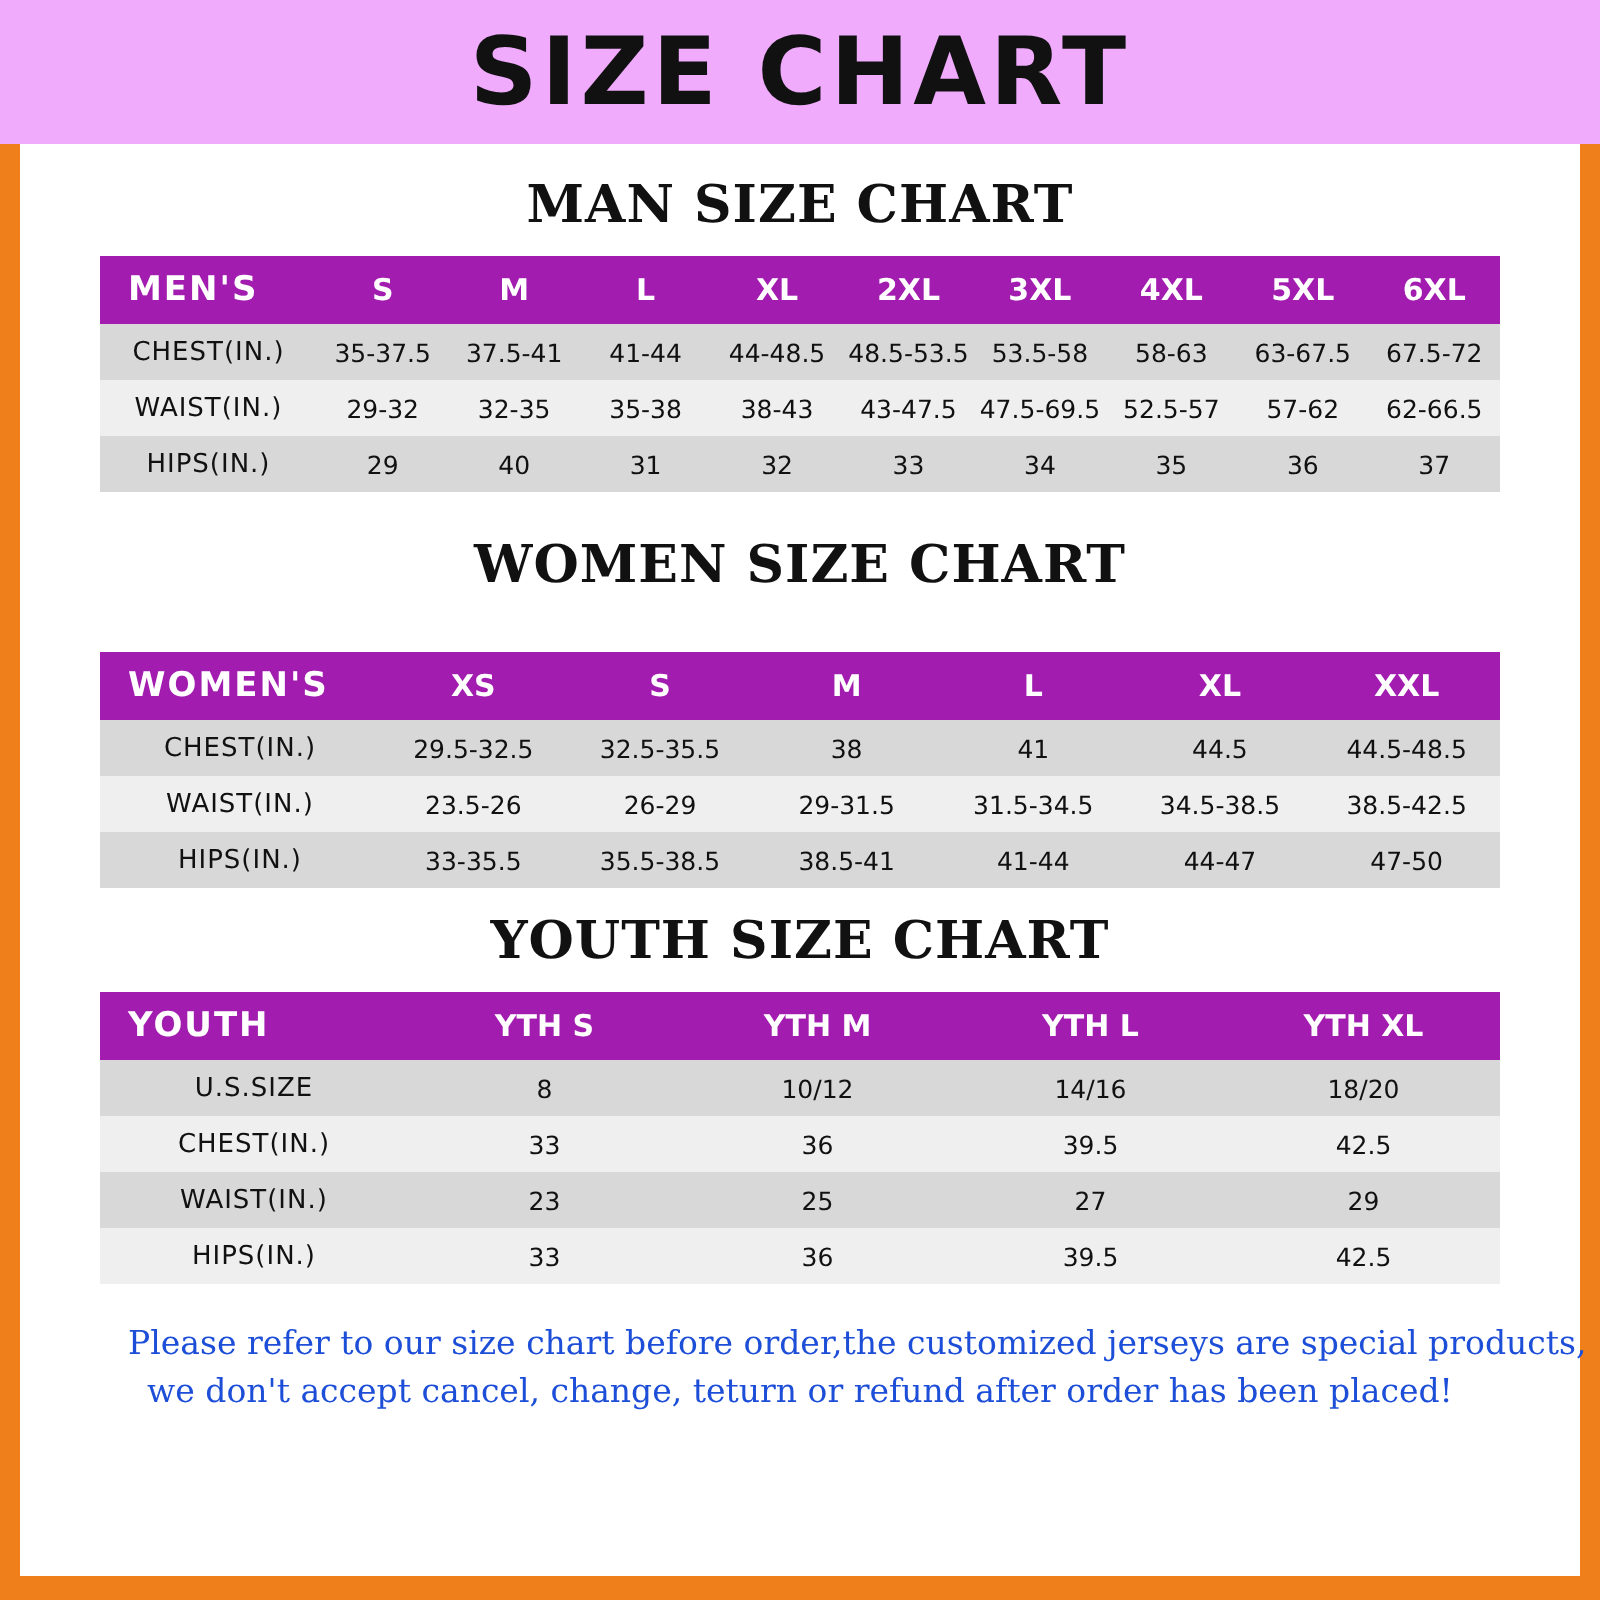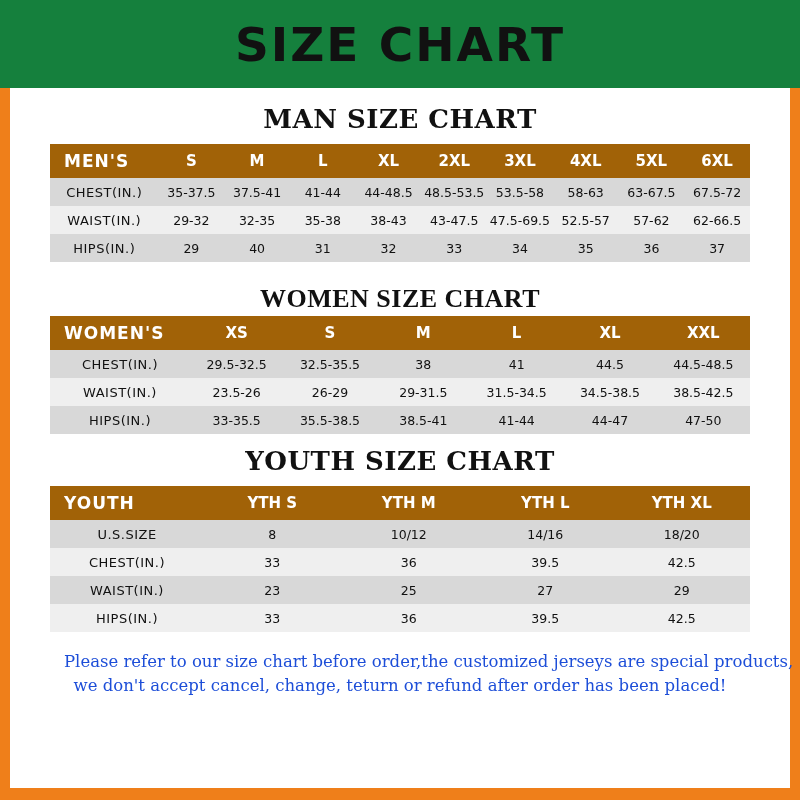--- a/index.html
+++ b/index.html
@@ -16,22 +16,22 @@
   .page {
     position: relative;
     width: 800px;
     height: 800px;
     background: #ffffff;
     box-sizing: border-box;
     border-left: 10px solid #ef7f1a;
     border-right: 10px solid #ef7f1a;
   }
   .banner {
-    height: 88px;
-    background: #15803d;
+    height: 72px;
+    background: #f0abfc;
     display: flex;
     align-items: center;
     justify-content: center;
     margin: 0 -10px;
   }
   .banner-title {
     font-family: "DejaVu Sans", sans-serif;
     font-weight: bold;
     font-size: 47px;
     letter-spacing: 2px;
@@ -43,40 +43,40 @@
   }
   .section-title {
     text-align: center;
     font-family: "DejaVu Serif", serif;
     font-weight: bold;
     font-size: 26px;
     color: #111111;
     letter-spacing: 0.5px;
   }
   .t-man { margin-top: 16px; margin-bottom: 10px; }
-  .t-women { margin-top: 22px; margin-bottom: 2px; font-family: Liberation Serif, serif; }
+  .t-women { margin-top: 22px; margin-bottom: 28px; }
   .t-youth { margin-top: 12px; margin-bottom: 10px; }
 
   table.size-table {
     width: 100%;
     border-collapse: collapse;
     table-layout: fixed;
   }
   table.size-table th,
   table.size-table td {
     text-align: center;
     font-family: "DejaVu Sans", sans-serif;
     font-size: 12.5px;
     color: #111111;
     padding: 0;
     height: 28px;
     vertical-align: middle;
   }
   table.size-table thead th {
-    background: #a16207;
+    background: #a21caf;
     color: #ffffff;
     font-weight: bold;
     font-size: 15px;
     height: 34px;
   }
   table.size-table thead th.corner {
     text-align: left;
     padding-left: 14px;
     font-size: 17px;
     letter-spacing: 1px;

